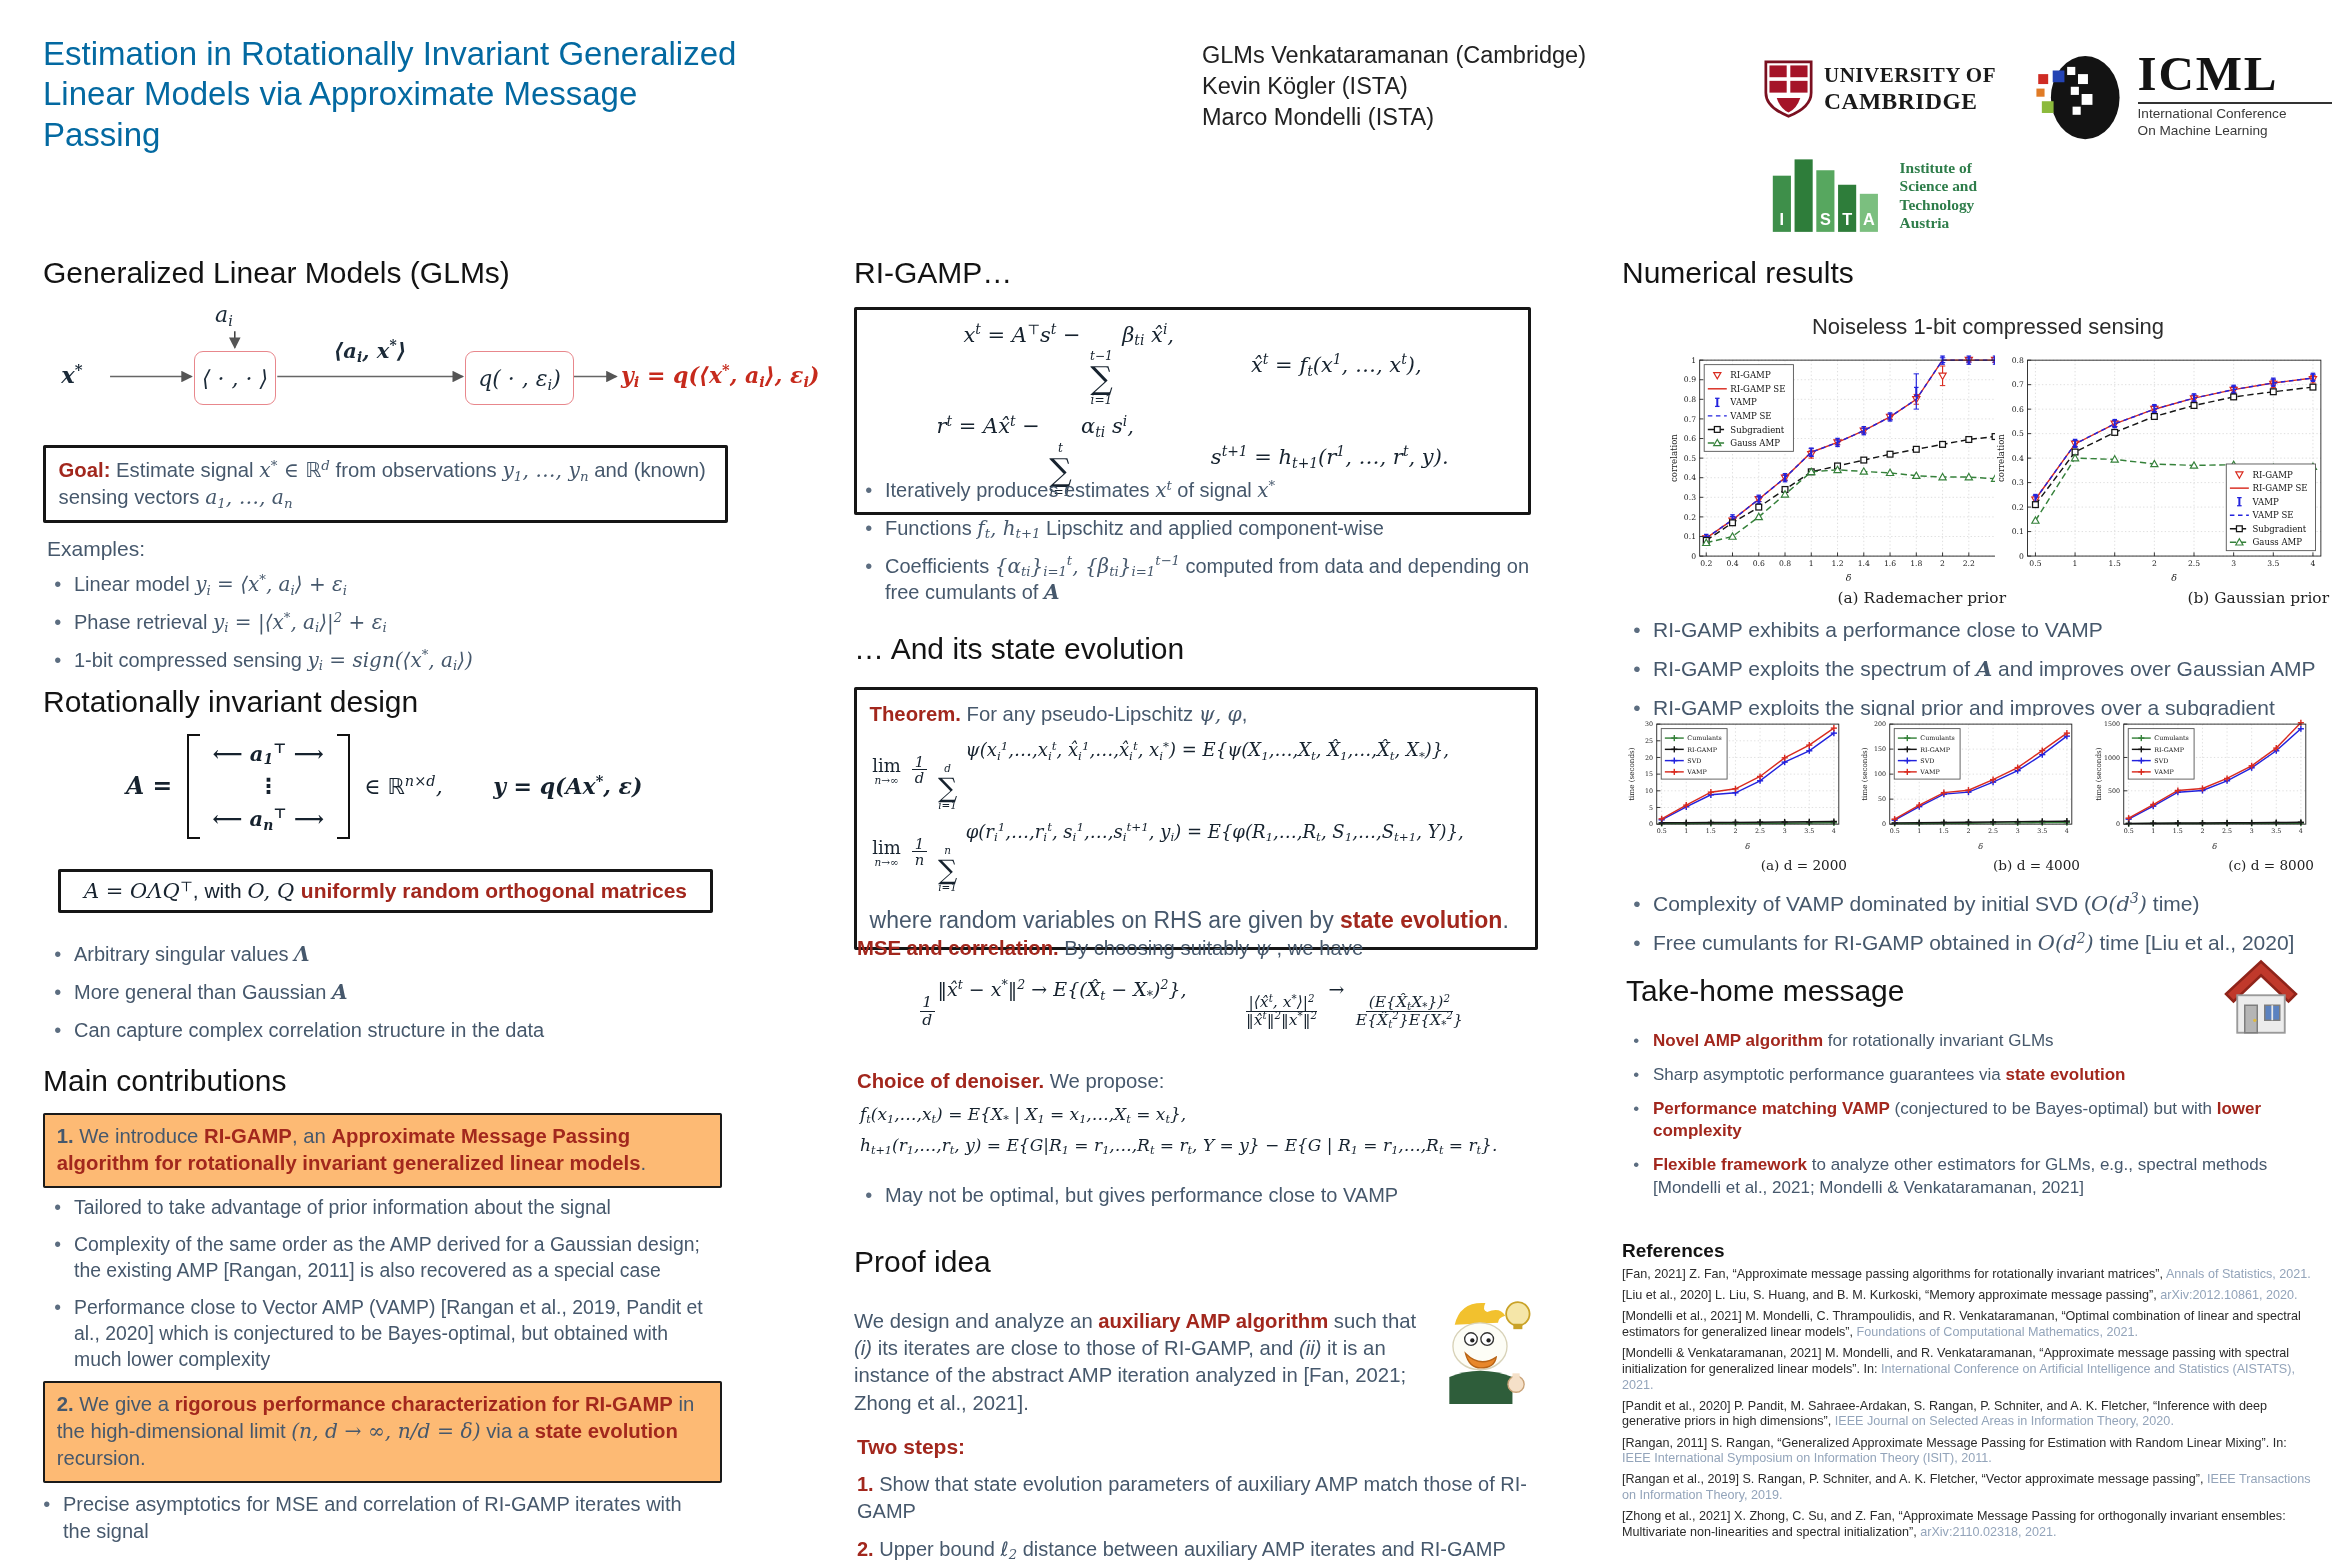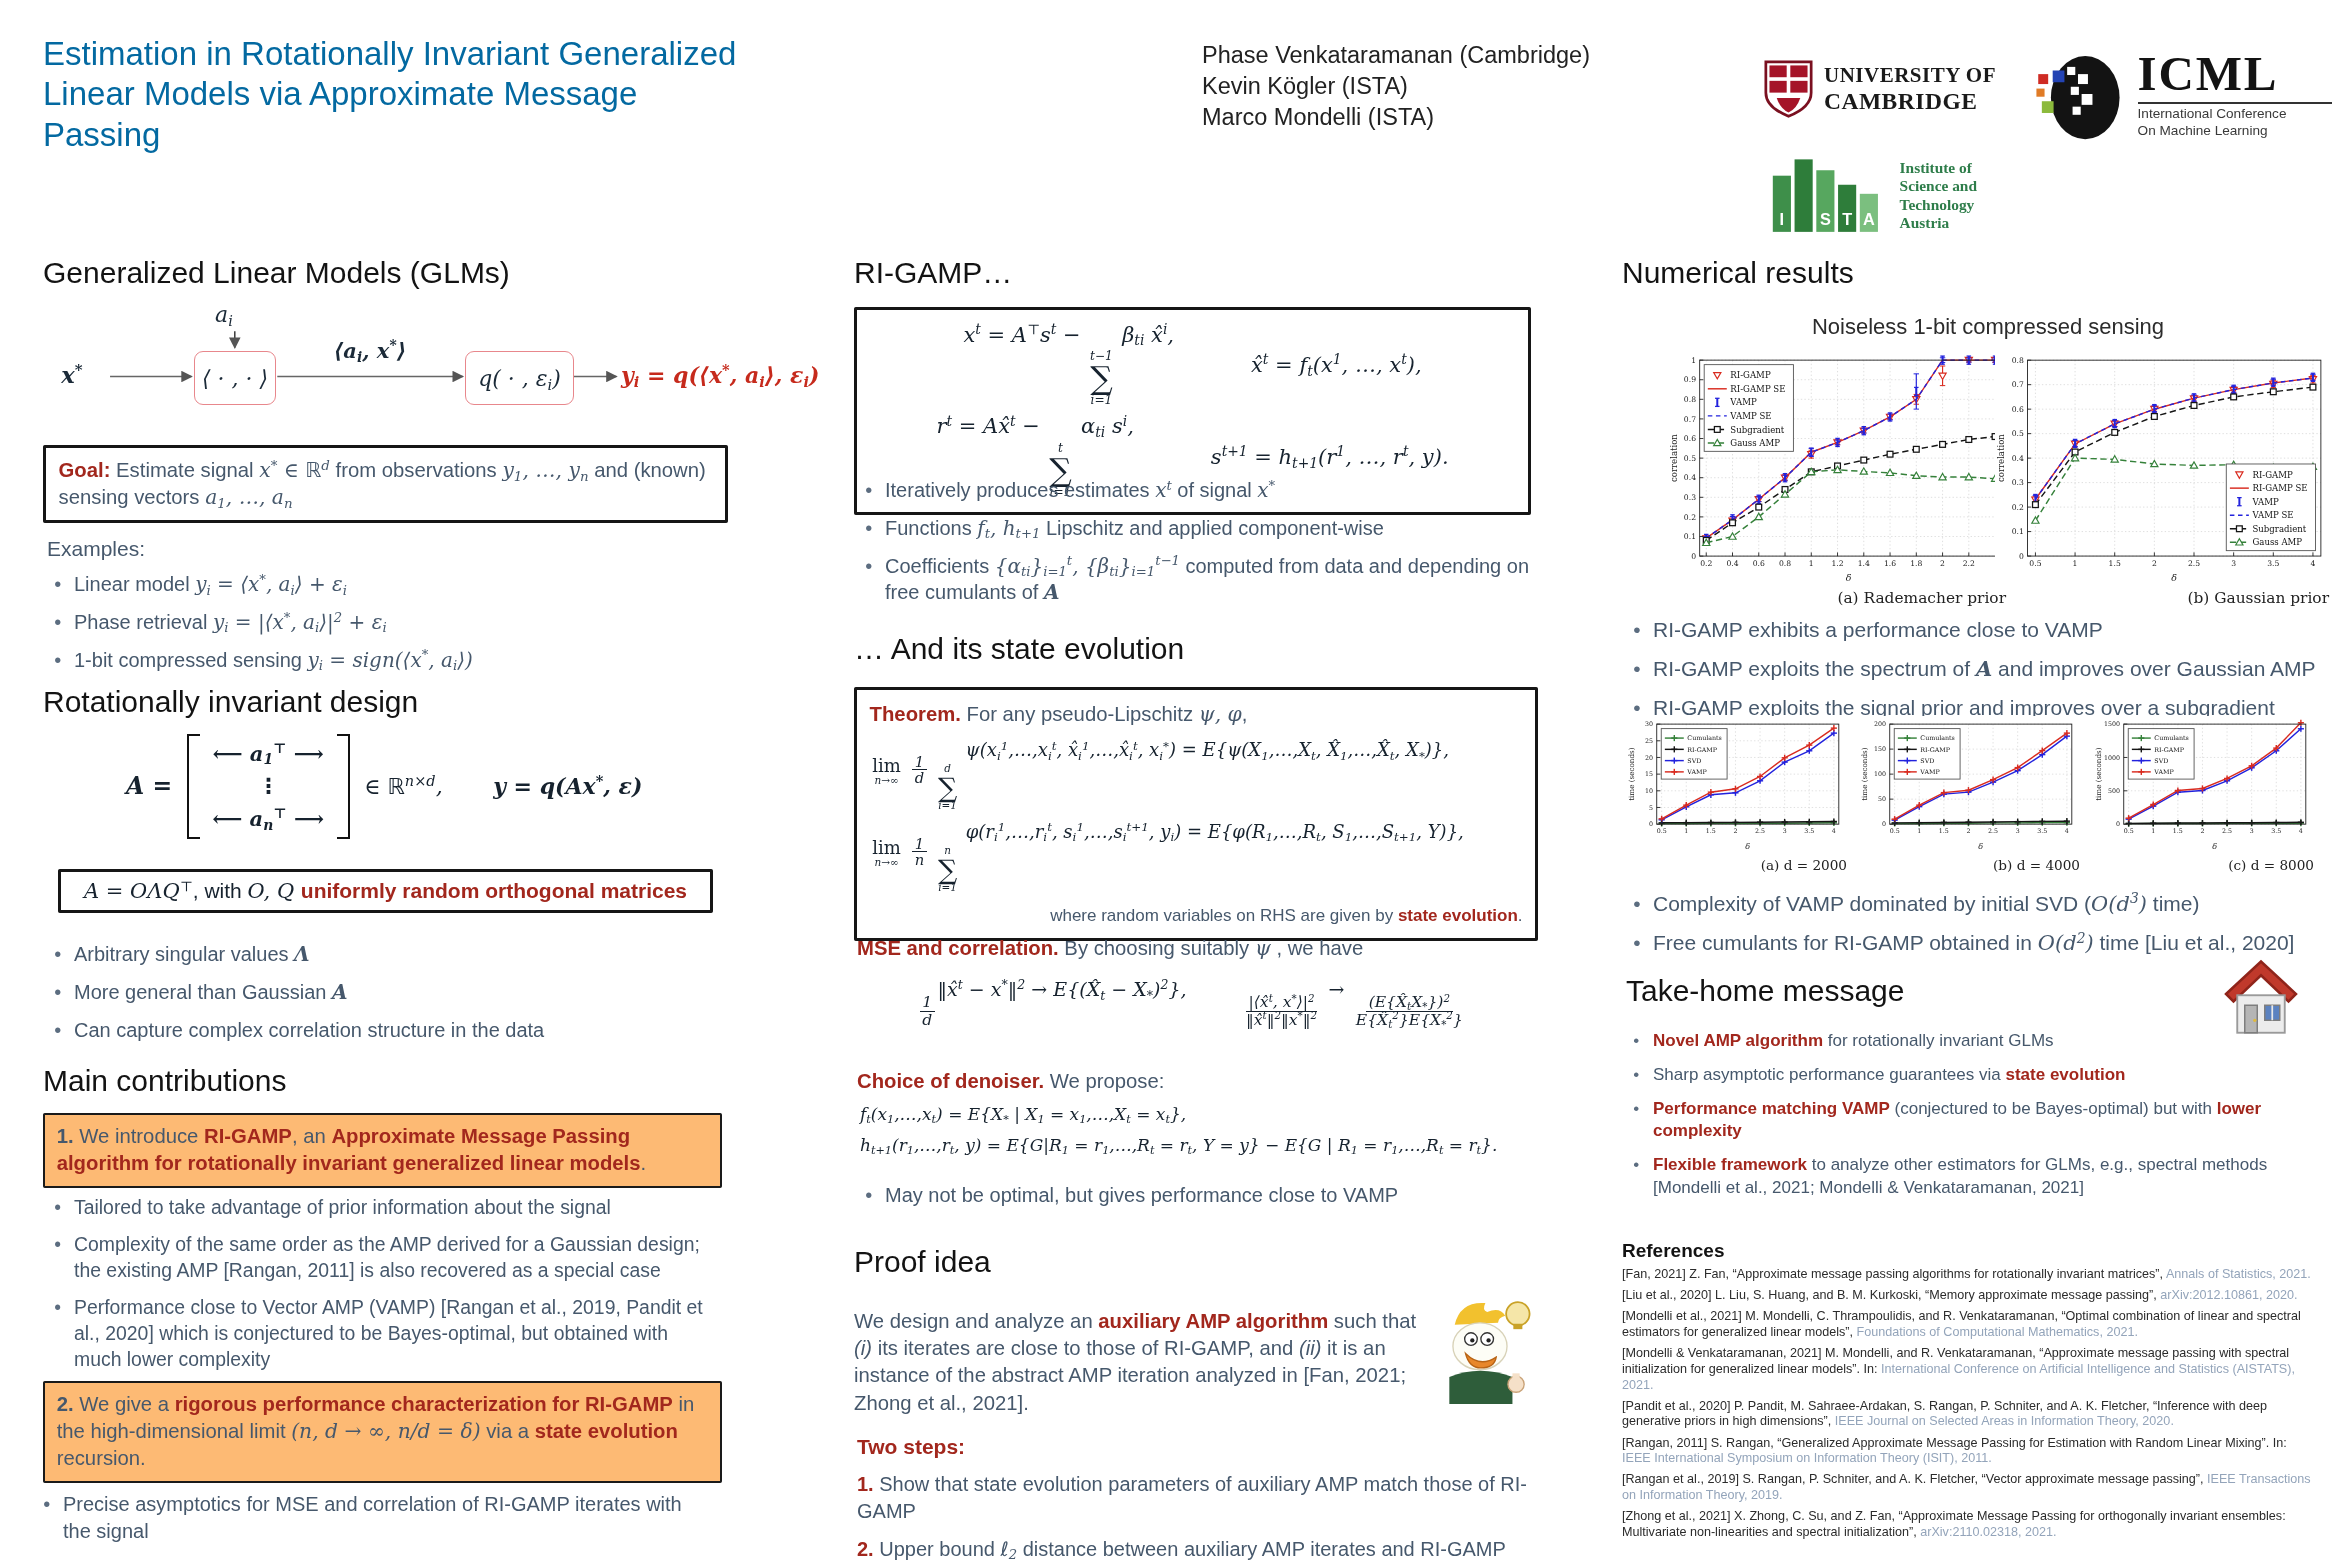--- a/index.html
+++ b/index.html
@@ -46,21 +46,21 @@
 <body>
 
 <div class="poster">
 
   <h1 class="abs title" style="left:43px;top:34px;width:705px;">
     <div>Estimation in Rotationally Invariant Generalized</div>
     <div>Linear Models via Approximate Message Passing</div>
   </h1>
 
   <div class="abs authors" style="left:1202px;top:40px;">
-    <div>Phase Venkataramanan (Cambridge)</div>
+    <div>GLMs Venkataramanan (Cambridge)</div>
     <div>Kevin Kögler (ISTA)</div>
     <div>Marco Mondelli (ISTA)</div>
   </div>
 
   <div class="abs" style="left:1764px;top:60px;display:flex;gap:11px;align-items:center;">
     <svg width="49" height="58" viewBox="0 0 54 64">
       <path d="M2 2 h50 v34 q0 16 -25 26 q-25 -10 -25 -26 z" fill="#ffffff" stroke="#7a1020" stroke-width="3"></path>
       <rect x="6" y="6" width="19" height="13" fill="#a51428"></rect>
       <rect x="29" y="6" width="19" height="13" fill="#a51428"></rect>
       <rect x="6" y="23" width="19" height="13" fill="#a51428"></rect>
@@ -238,21 +238,21 @@
           <span style="font-style:normal;line-height:1;">lim</span>
           <span class="lim">n→∞</span>
         </span> <span class="frac">
           <span class="ft">1</span>
           <span class="fb">n</span>
         </span> <span class="bigop">
           <span class="lim">n</span>
           <span class="op">∑</span>
           <span class="lim">i=1</span>
         </span> φ(r<sub>i</sub><sup>1</sup>,…,r<sub>i</sub><sup>t</sup>, s<sub>i</sub><sup>1</sup>,…,s<sub>i</sub><sup>t+1</sup>, y<sub>i</sub>) = E{φ(R<sub>1</sub>,…,R<sub>t</sub>, S<sub>1</sub>,…,S<sub>t+1</sub>, Y)},</div>
-    <div class="body" style="font-size:17px;text-align:right;"><span>where random variables on RHS are given by </span><span class="red">state evolution</span><span>.</span></div>
+    <div class="body" style="font-size:23px;"><span>where random variables on RHS are given by </span><span class="red">state evolution</span><span>.</span></div>
   </div>
 
   <div class="abs body" style="left:857px;top:935px;font-size:20.3px;"><span class="red">MSE and correlation.</span><span> By choosing suitably </span><span class="math">ψ</span><span> , we have</span></div>
   <div class="abs" style="left:867px;top:978px;width:651px;display:flex;gap:54px;align-items:center;justify-content:center;">
     <span class="math" style="font-size:19px;color:#16222e;"><span class="frac">
           <span class="ft">1</span>
           <span class="fb">d</span>
         </span>‖x̂<sup>t</sup> − x<sup>*</sup>‖<sup>2</sup> → E{(X̂<sub>t</sub> − X<sub>*</sub>)<sup>2</sup>},</span>
     <span class="math" style="font-size:19px;color:#16222e;"><span class="frac">
           <span class="ft">|⟨x̂<sup>t</sup>, x<sup>*</sup>⟩|<sup>2</sup></span>

